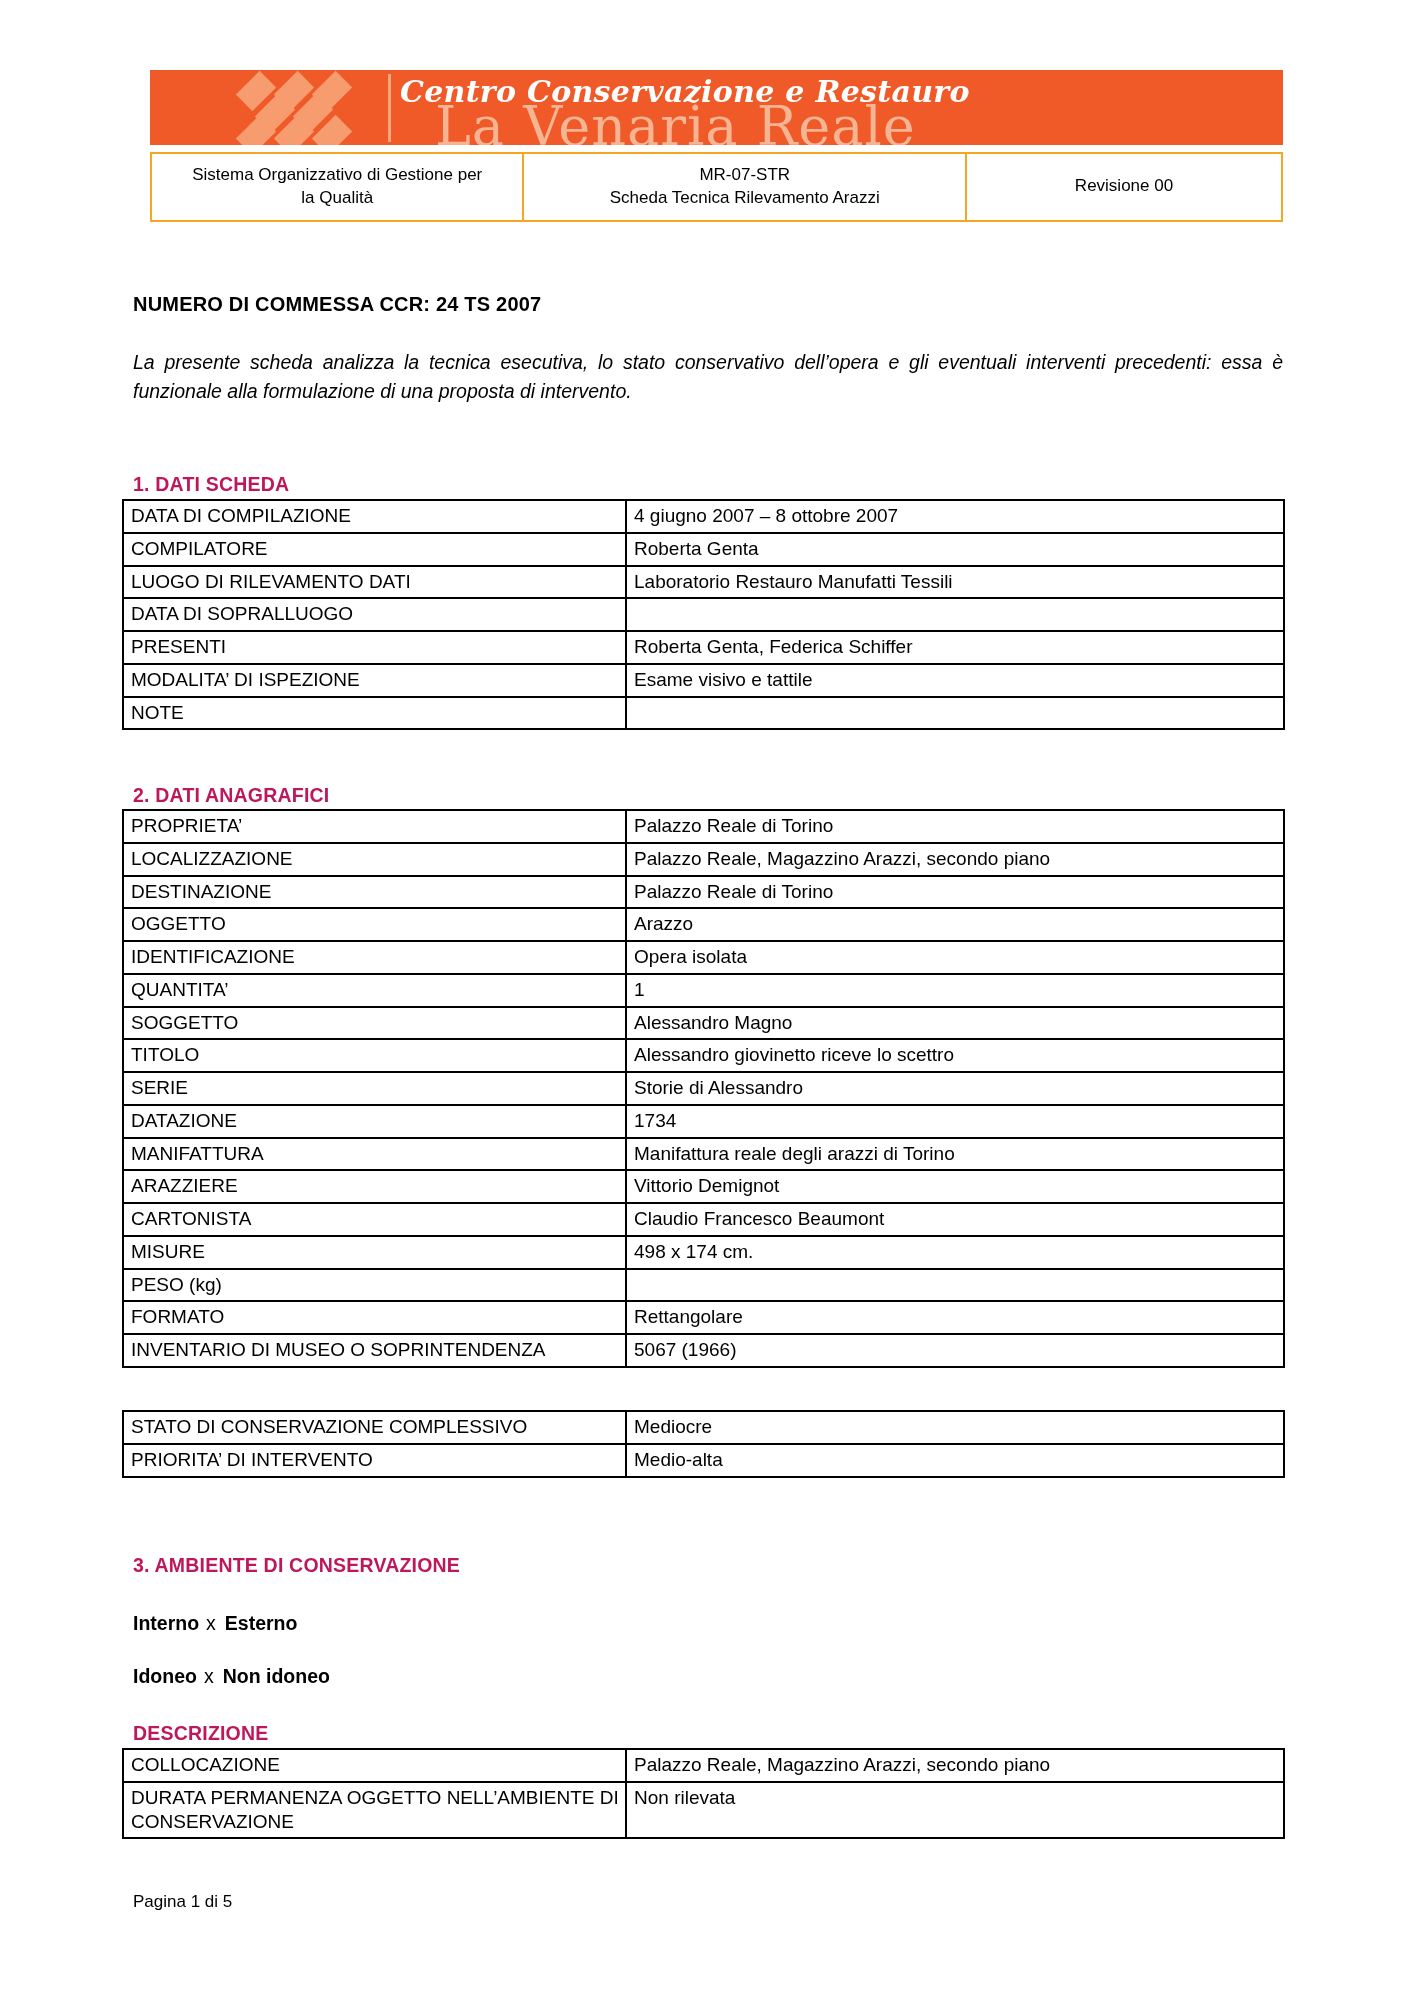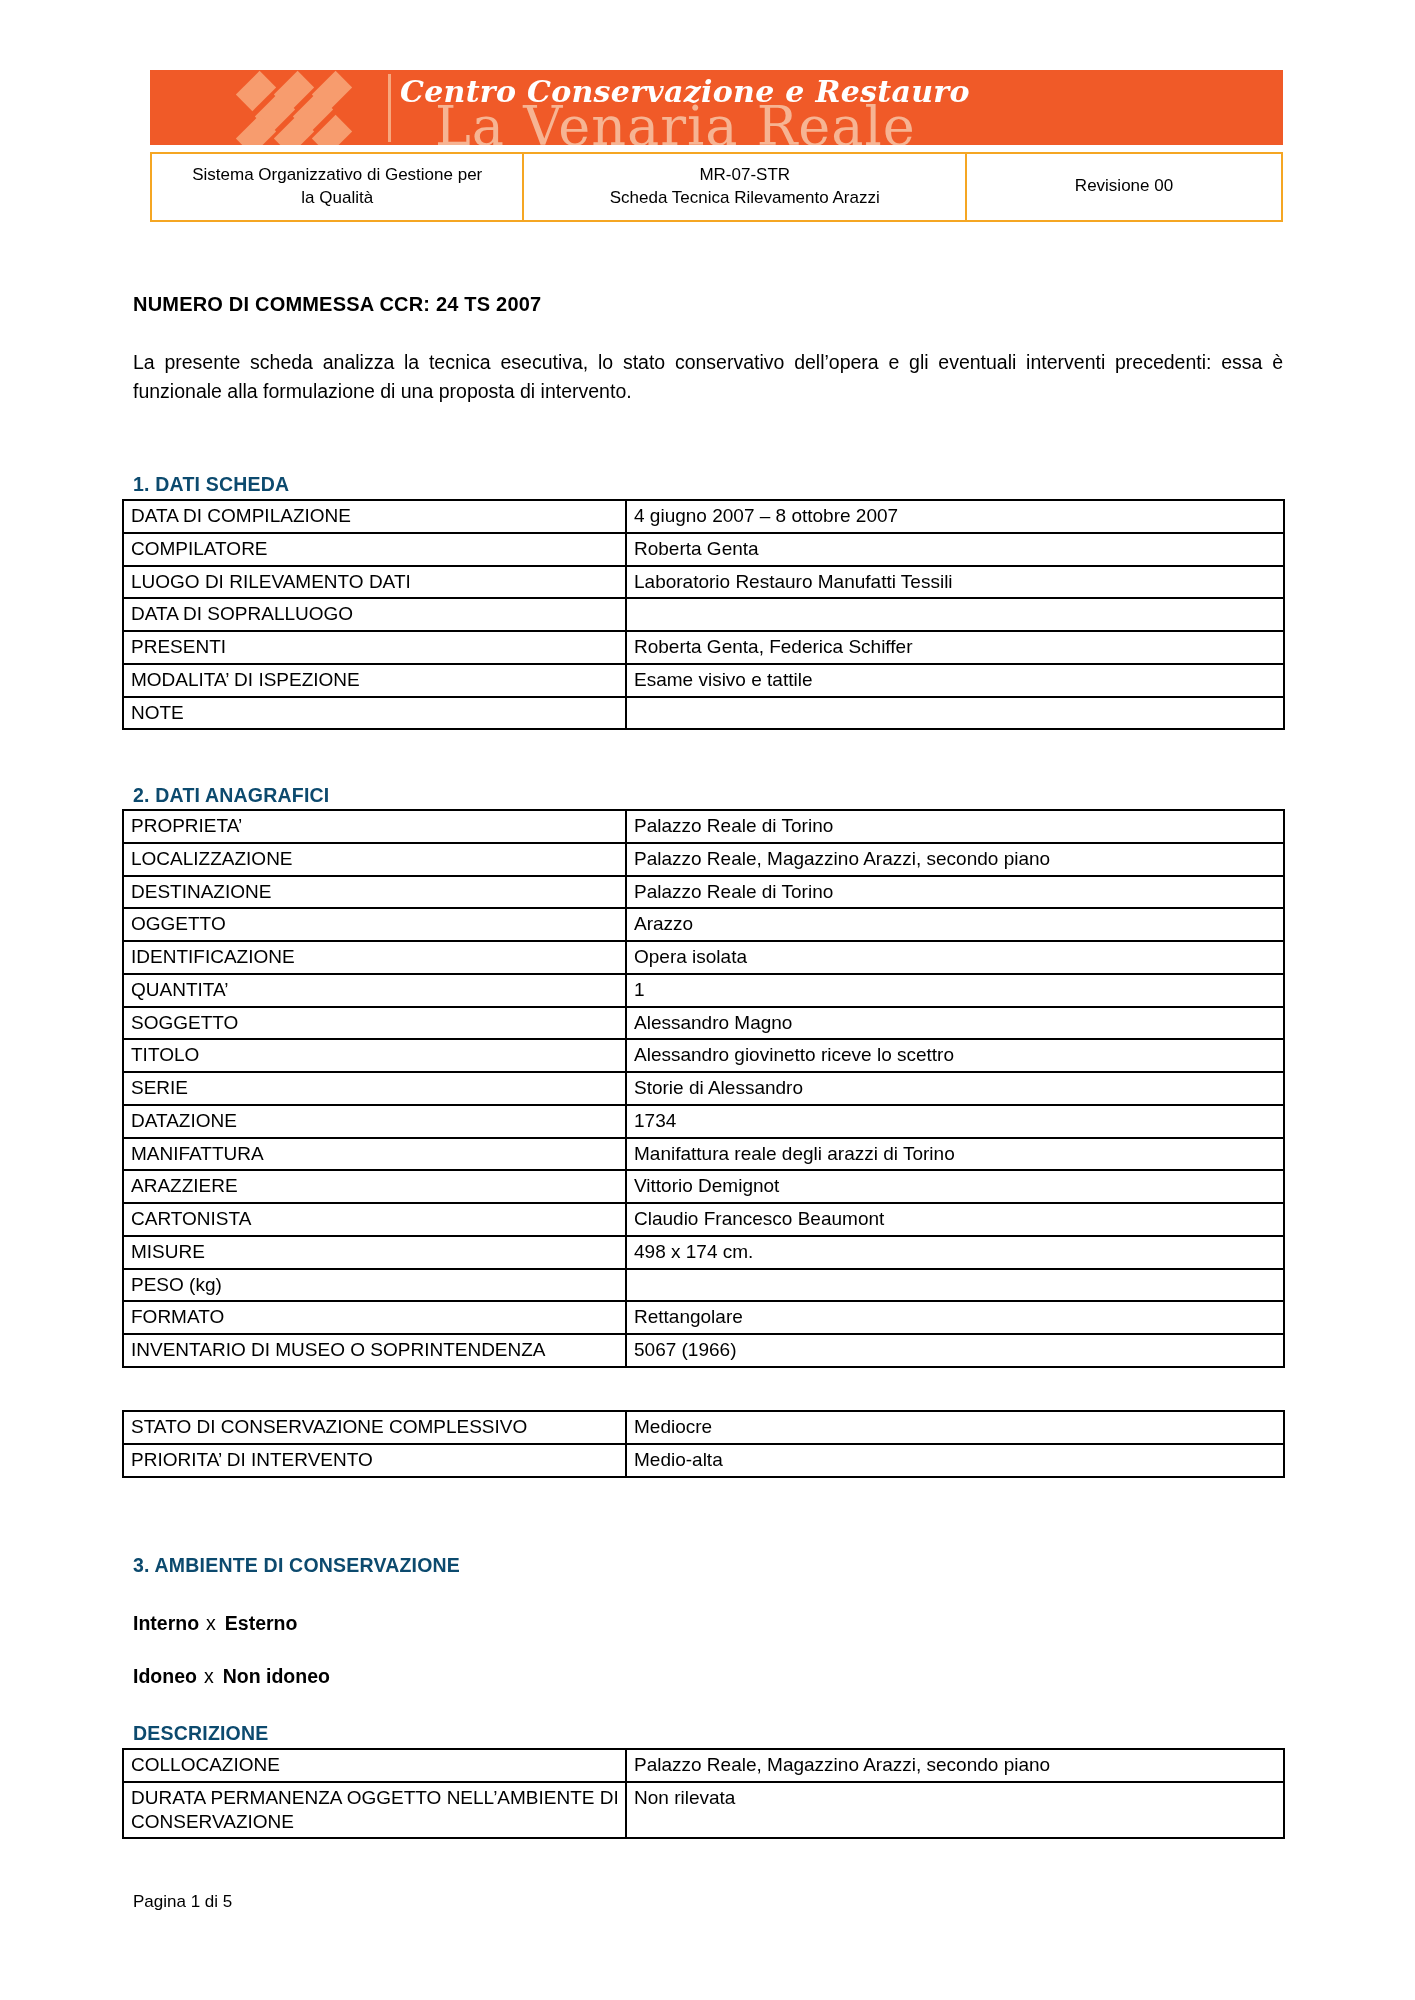--- a/index.html
+++ b/index.html
@@ -109,26 +109,27 @@
     letter-spacing: 0.2px;
   }
   .intro {
     position: absolute;
     left: 133px;
     top: 348px;
     width: 1150px;
     font-size: 19.5px;
     line-height: 1.5;
     text-align: justify;
+    font-style: italic;
   }
 
   
   .sec-head {
     position: absolute;
-    color: #0c4a6e;
+    color: #be185d;
     font-weight: bold;
     font-size: 19.5px;
     letter-spacing: 0.2px;
   }
 
   
   table.dt {
     position: absolute;
     left: 122px;
     width: 1161px;

